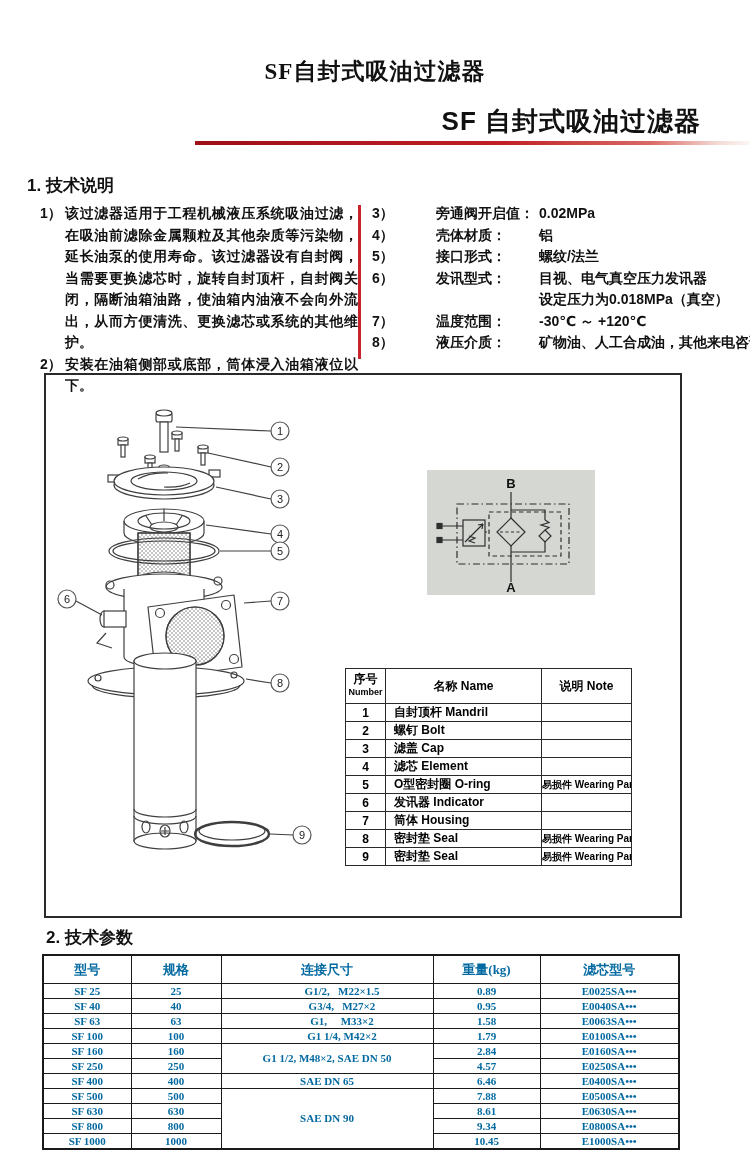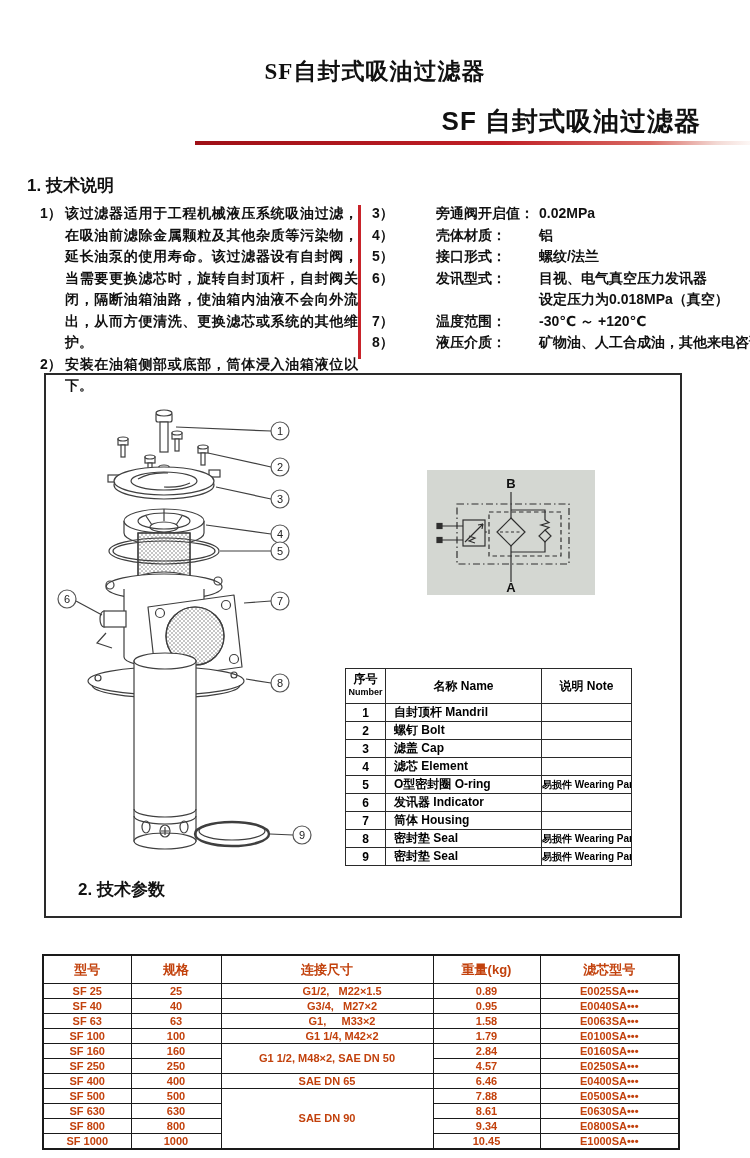--- a/index.html
+++ b/index.html
@@ -5,21 +5,21 @@
   html,body{margin:0;padding:0;background:#fff;}
   .page{position:relative;width:750px;height:1158px;background:#fff;overflow:hidden;
         font-family:"Liberation Sans","DejaVu Sans",sans-serif;color:#111;}
   .main-title{position:absolute;top:16px;left:0;width:100%;text-align:center;
         font-family:"Liberation Serif","DejaVu Serif",serif;font-size:23px;font-weight:bold;letter-spacing:1px;margin-top:40px;}
   .band-title{position:absolute;top:104px;right:49px;font-size:26px;font-weight:bold;letter-spacing:1px;}
   .band-line{position:absolute;top:141px;left:195px;right:0;height:4px;
         background:linear-gradient(to right,#9e0f16,#c01f26 55%,#d96a63 82%,#f3d9d4 94%,#fdf7f5);}
   .sec-heading{font-size:17px;font-weight:bold;}
   .sec1-heading{position:absolute;top:174px;left:27px;}
-  .sec2-heading{position:absolute;top:878px;left:46px;margin-left:32px;}
+  .sec2-heading{position:absolute;top:926px;left:46px;}
 
   .cols{position:absolute;top:203px;left:40px;width:708px;}
   .left-col{position:absolute;left:0;top:0;width:318px;}
   .item-row{display:flex;font-size:14px;font-weight:bold;line-height:21.5px;}
   .item-row .num{width:25px;flex:none;}
   .item-row .txt{flex:1;text-align:justify;}
   .red-divider{position:absolute;left:318px;top:2px;width:3px;height:154px;background:#c8232a;}
   .right-col{position:absolute;left:332px;top:0;width:376px;}
   .right-item{display:flex;font-size:14px;font-weight:bold;line-height:21.5px;}
   .right-item .num{width:26px;flex:none;}
@@ -33,21 +33,21 @@
         table-layout:fixed;font-weight:bold;color:#000;}
   .parts-table th,.parts-table td{border:1.4px solid #2a2a2a;padding:0;overflow:hidden;}
   .parts-table th{height:34px;font-size:12px;line-height:13px;margin-top:44px;}
   .parts-table td{height:17px;font-size:12px;}
   .pt-no{text-align:center;}
   .pt-name{text-align:left;padding-left:8px !important;}
   .pt-note{font-size:10px !important;text-align:center;white-space:nowrap;}
   .pt-hdr-en{font-size:9px;font-weight:bold;display:block;}
 
   .spec-table{position:absolute;top:954px;left:42px;width:636px;border-collapse:collapse;
-        table-layout:fixed;text-align:center;color:#c2410c;font-weight:bold;}
+        table-layout:fixed;text-align:center;color:#0369a1;font-weight:bold;font-family:Liberation Serif, serif;}
   .spec-table th,.spec-table td{border:1.4px solid #1a1a1a;padding:0;overflow:hidden;}
   .spec-table{border:2px solid #1a1a1a;}
   .spec-table th{height:27px;font-size:13px;}
   .spec-table td{height:14px;font-size:11px;line-height:13px;}
   .conn-l{text-align:center;padding-left:30px !important;white-space:pre;}
 </style>
 </head>
 <body>
 
 <div class="page">

